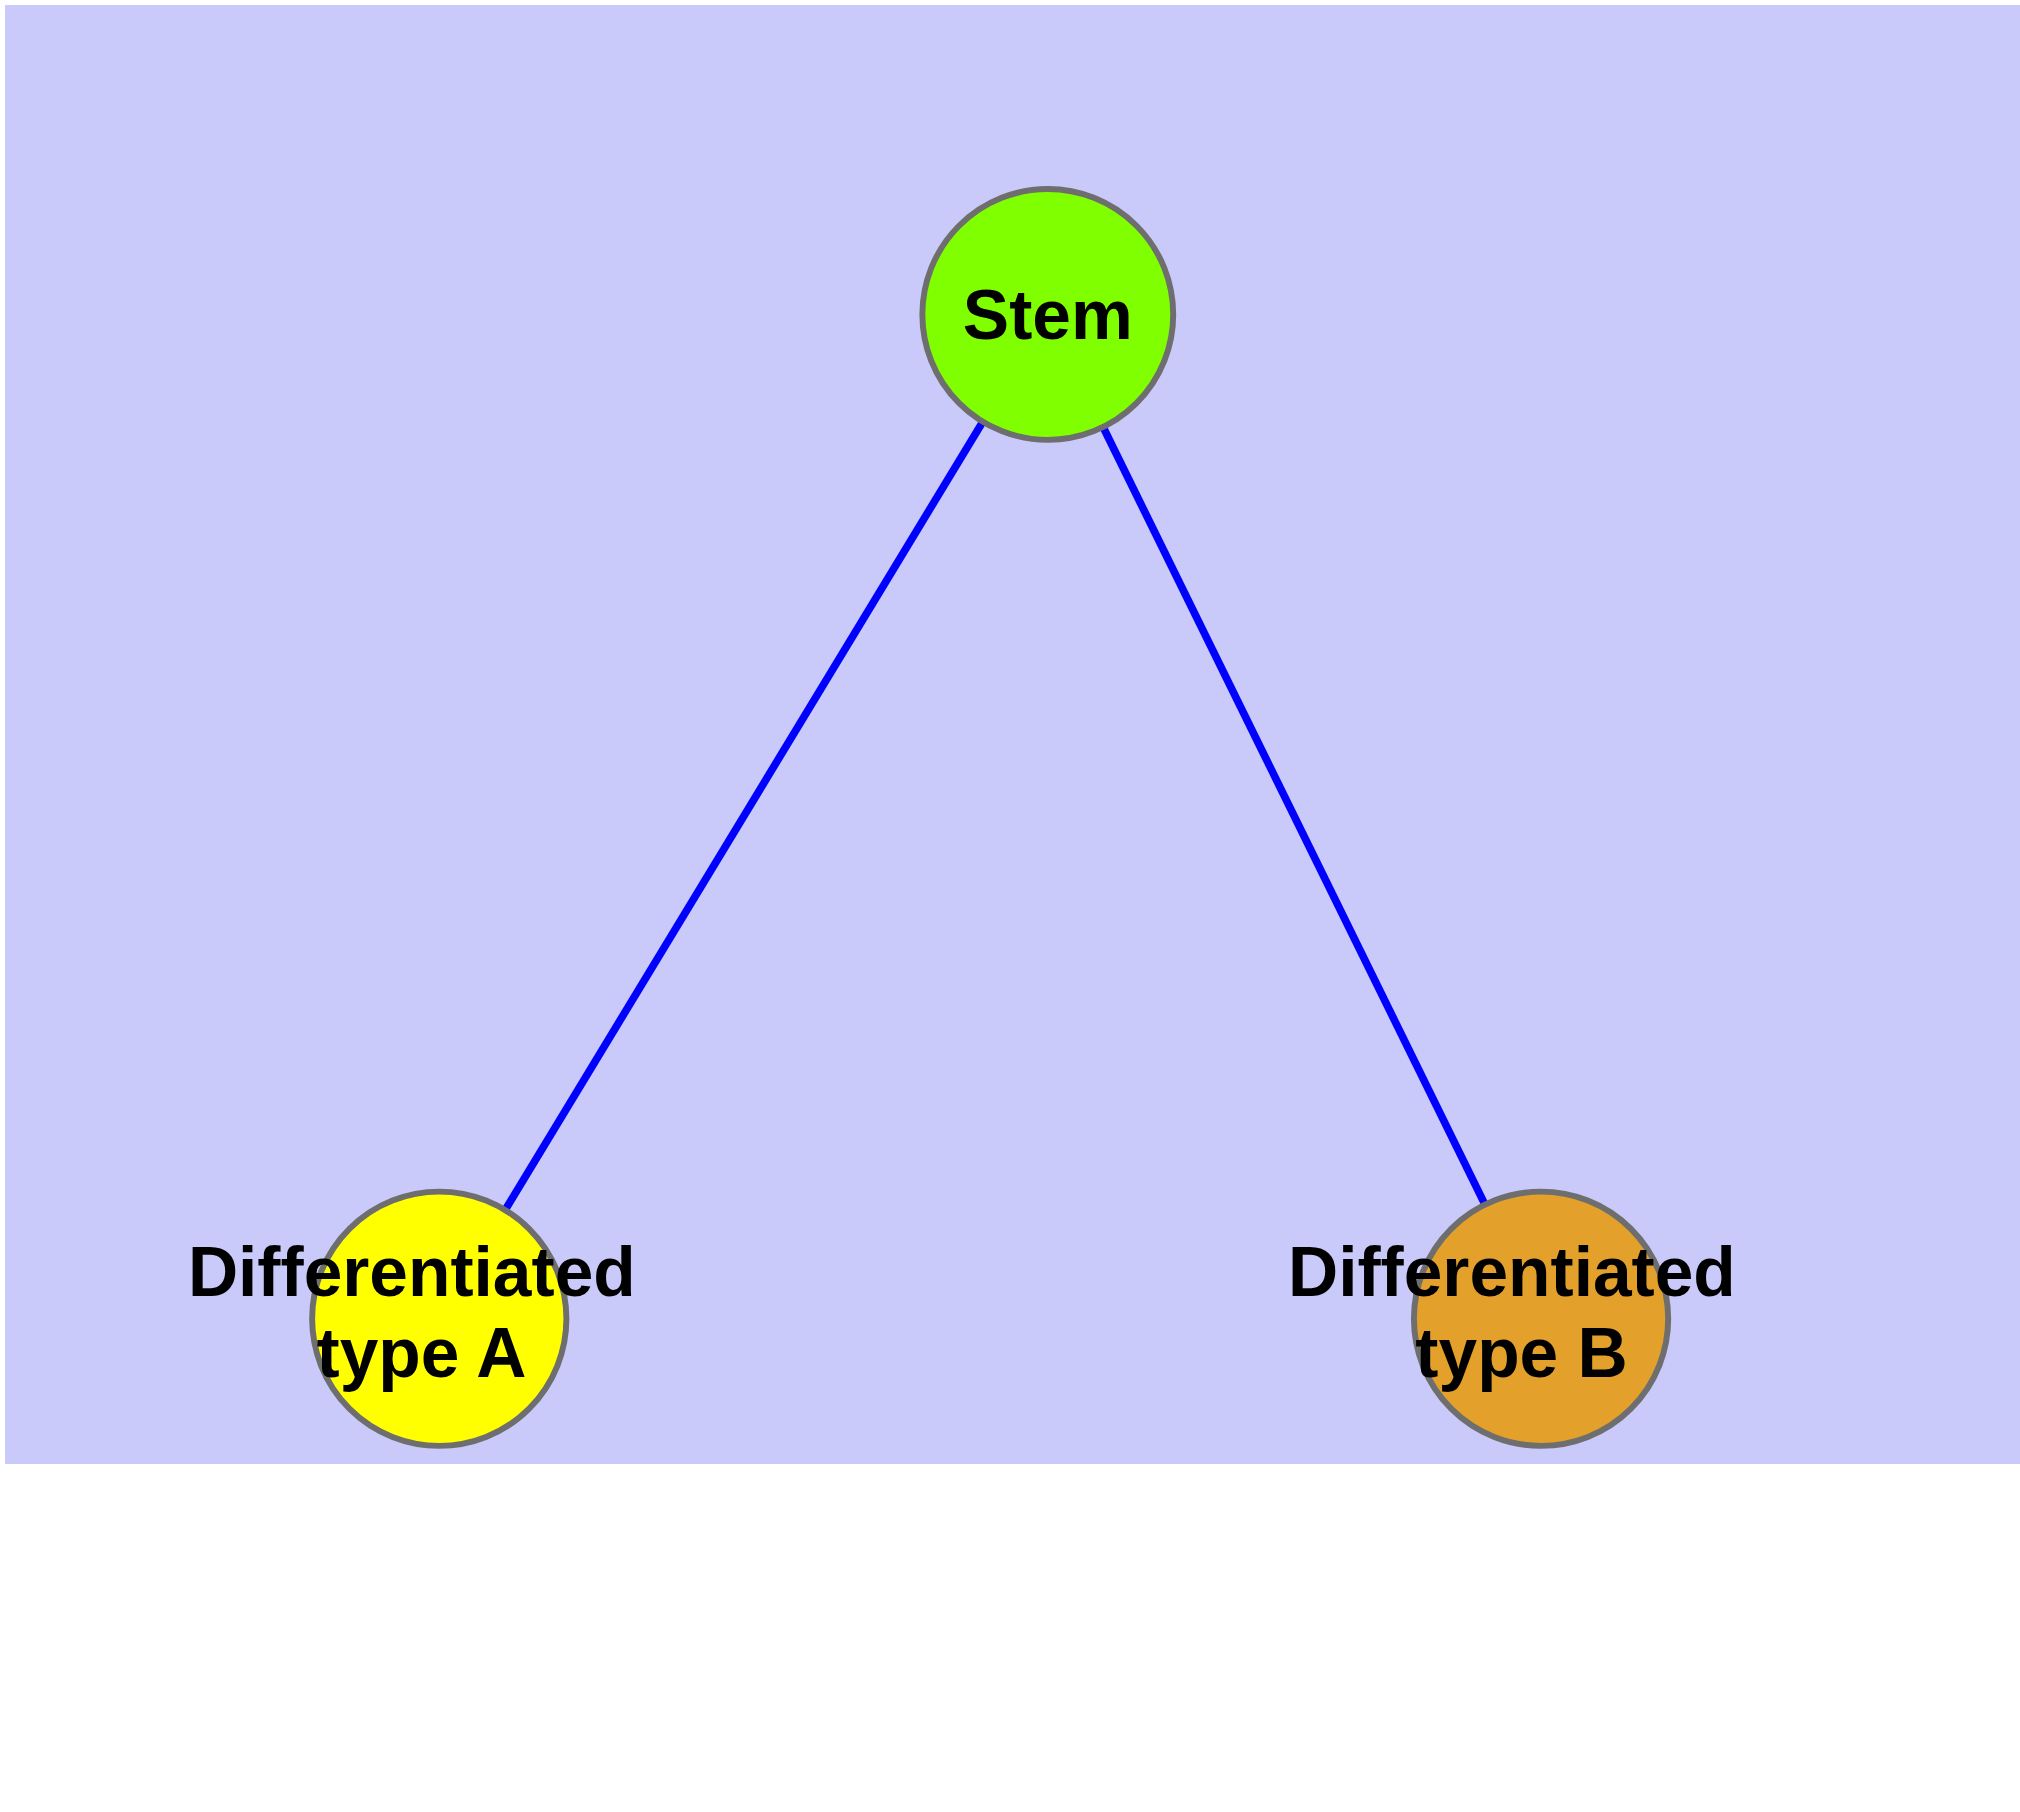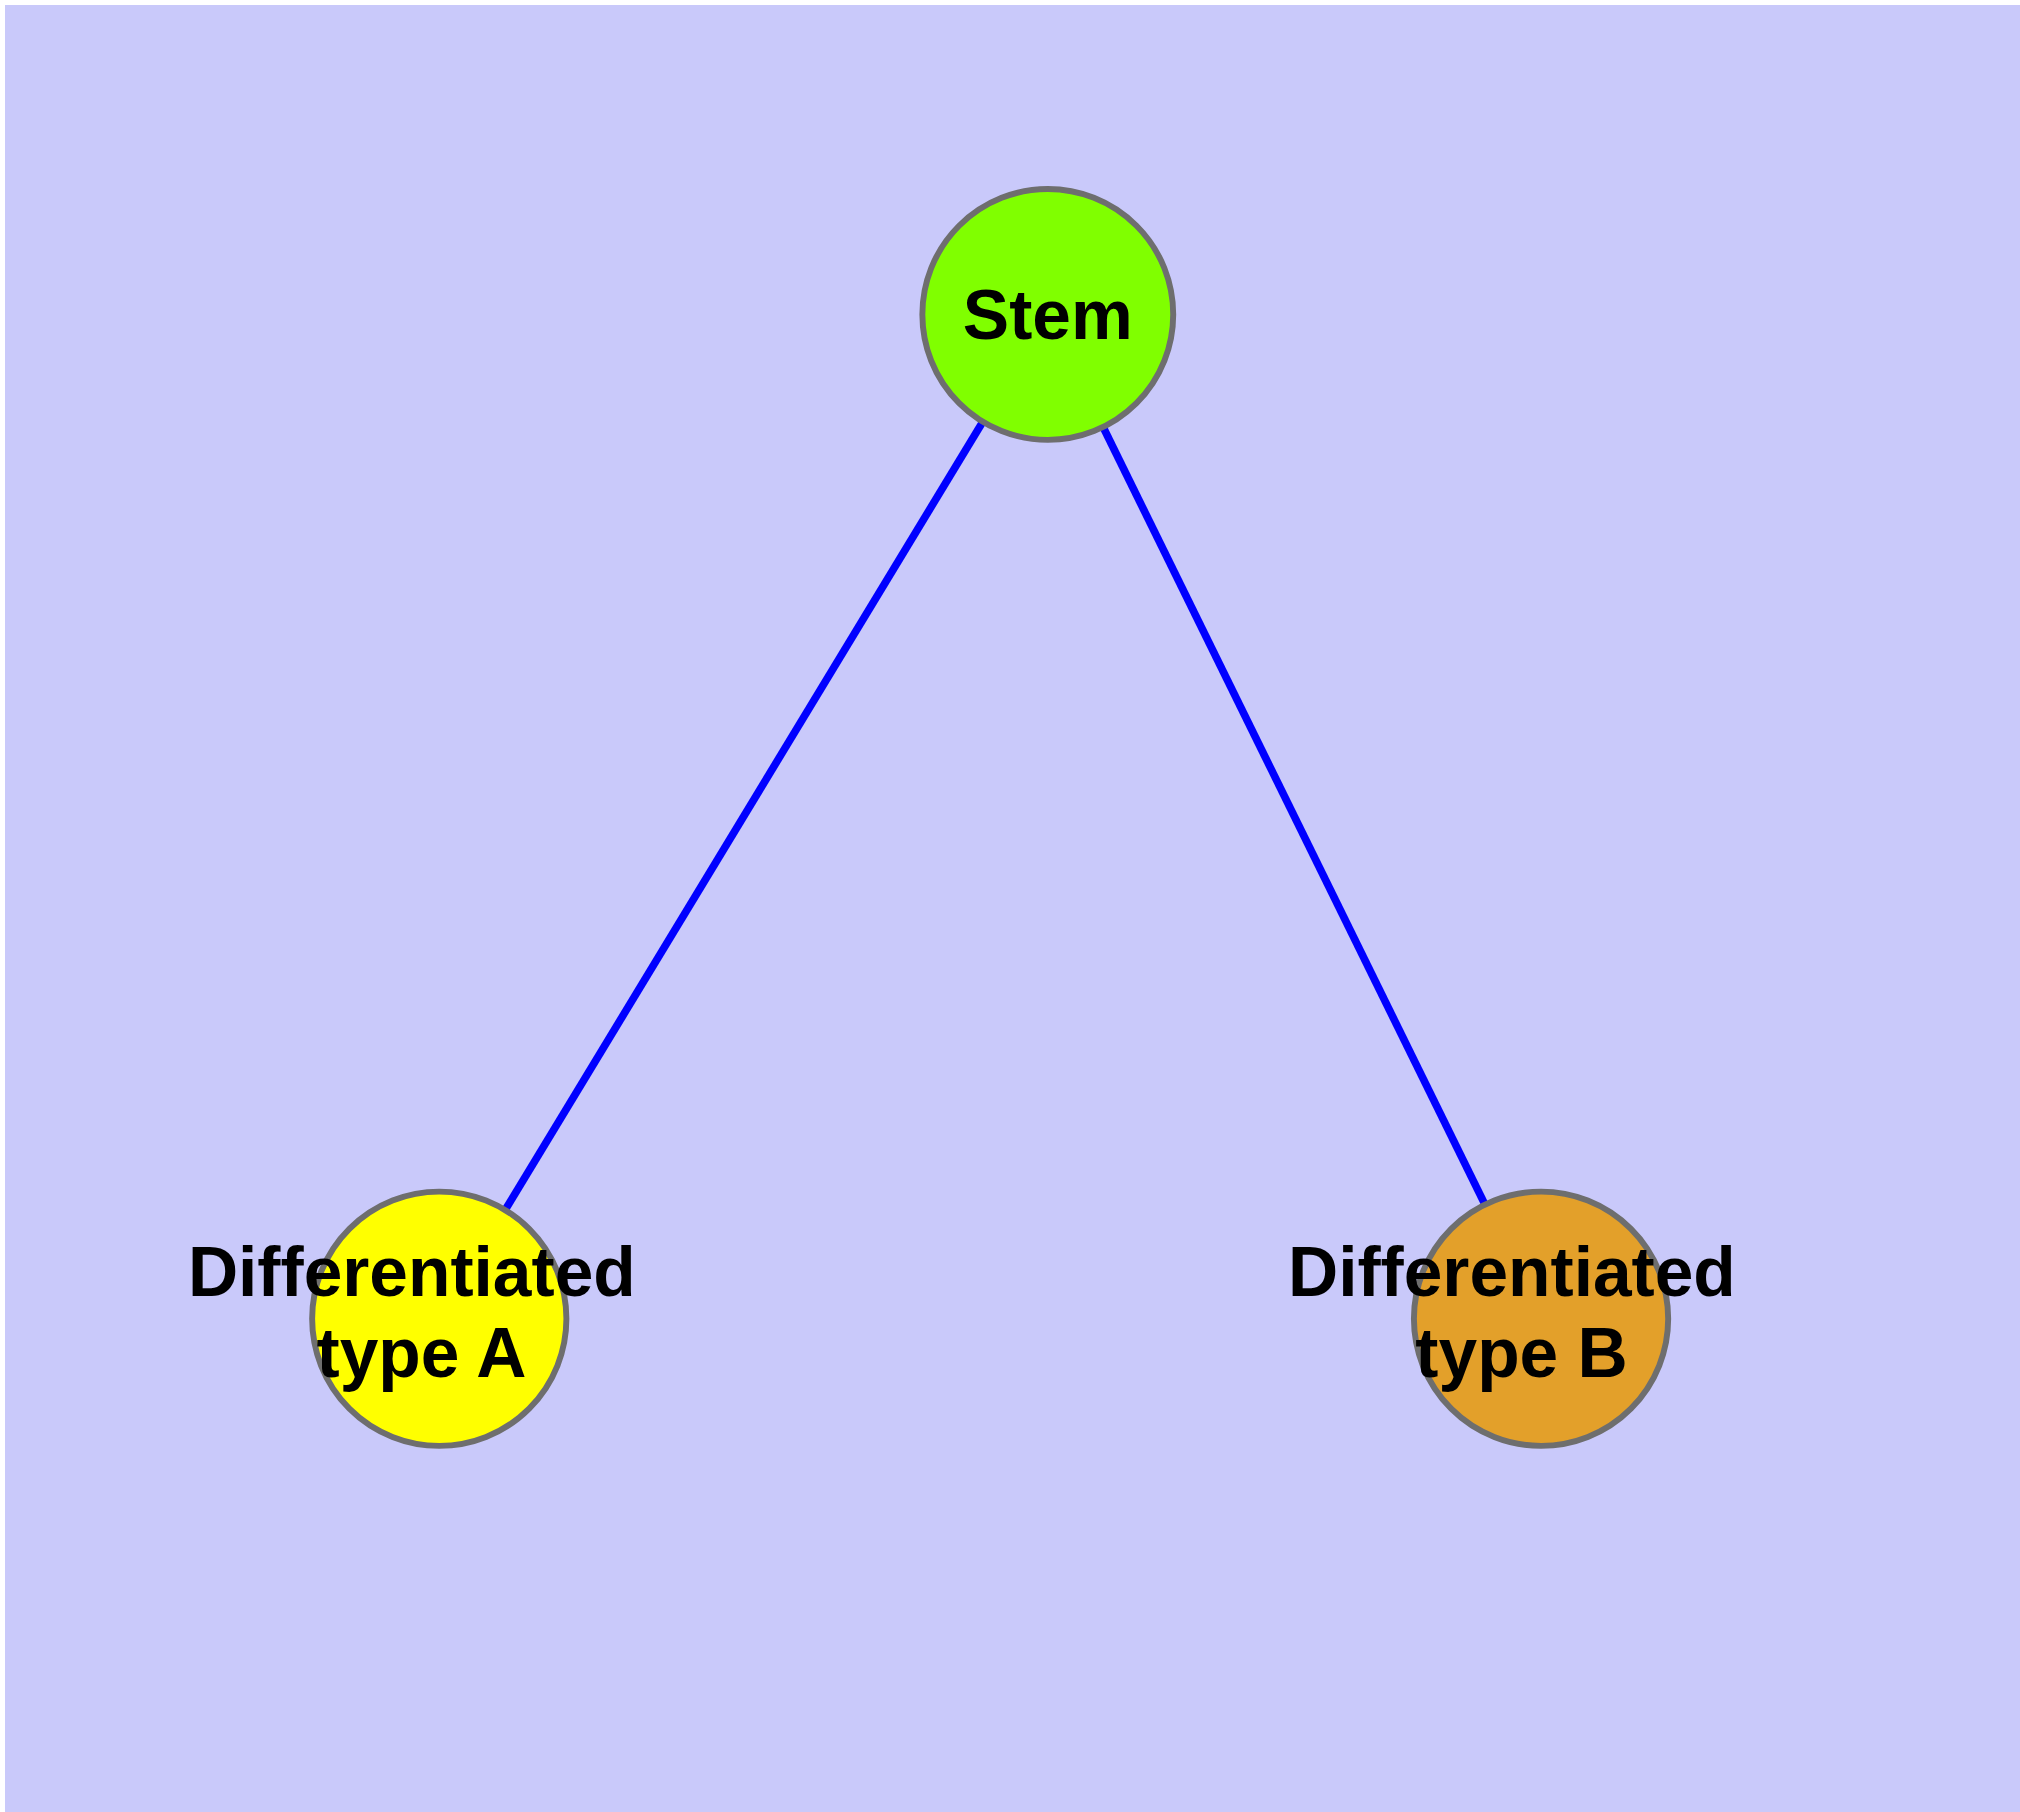--- a/index.html
+++ b/index.html
@@ -4,21 +4,21 @@
 <title>Cell Differentiation Graph</title>
 <style>
   html, body {
     margin: 0;
     padding: 0;
     background: #ffffff;
   }
   #stage {
     position: relative;
     width: 2021px;
-    height: 1812px;
+    height: 1464px;
     background: #ffffff;
     overflow: hidden;
     font-family: "Liberation Sans", sans-serif;
   }
   #canvas-bg {
     position: absolute;
     left: 5.1px;
     top: 5.1px;
     width: 2015px;
     height: 1807px;

